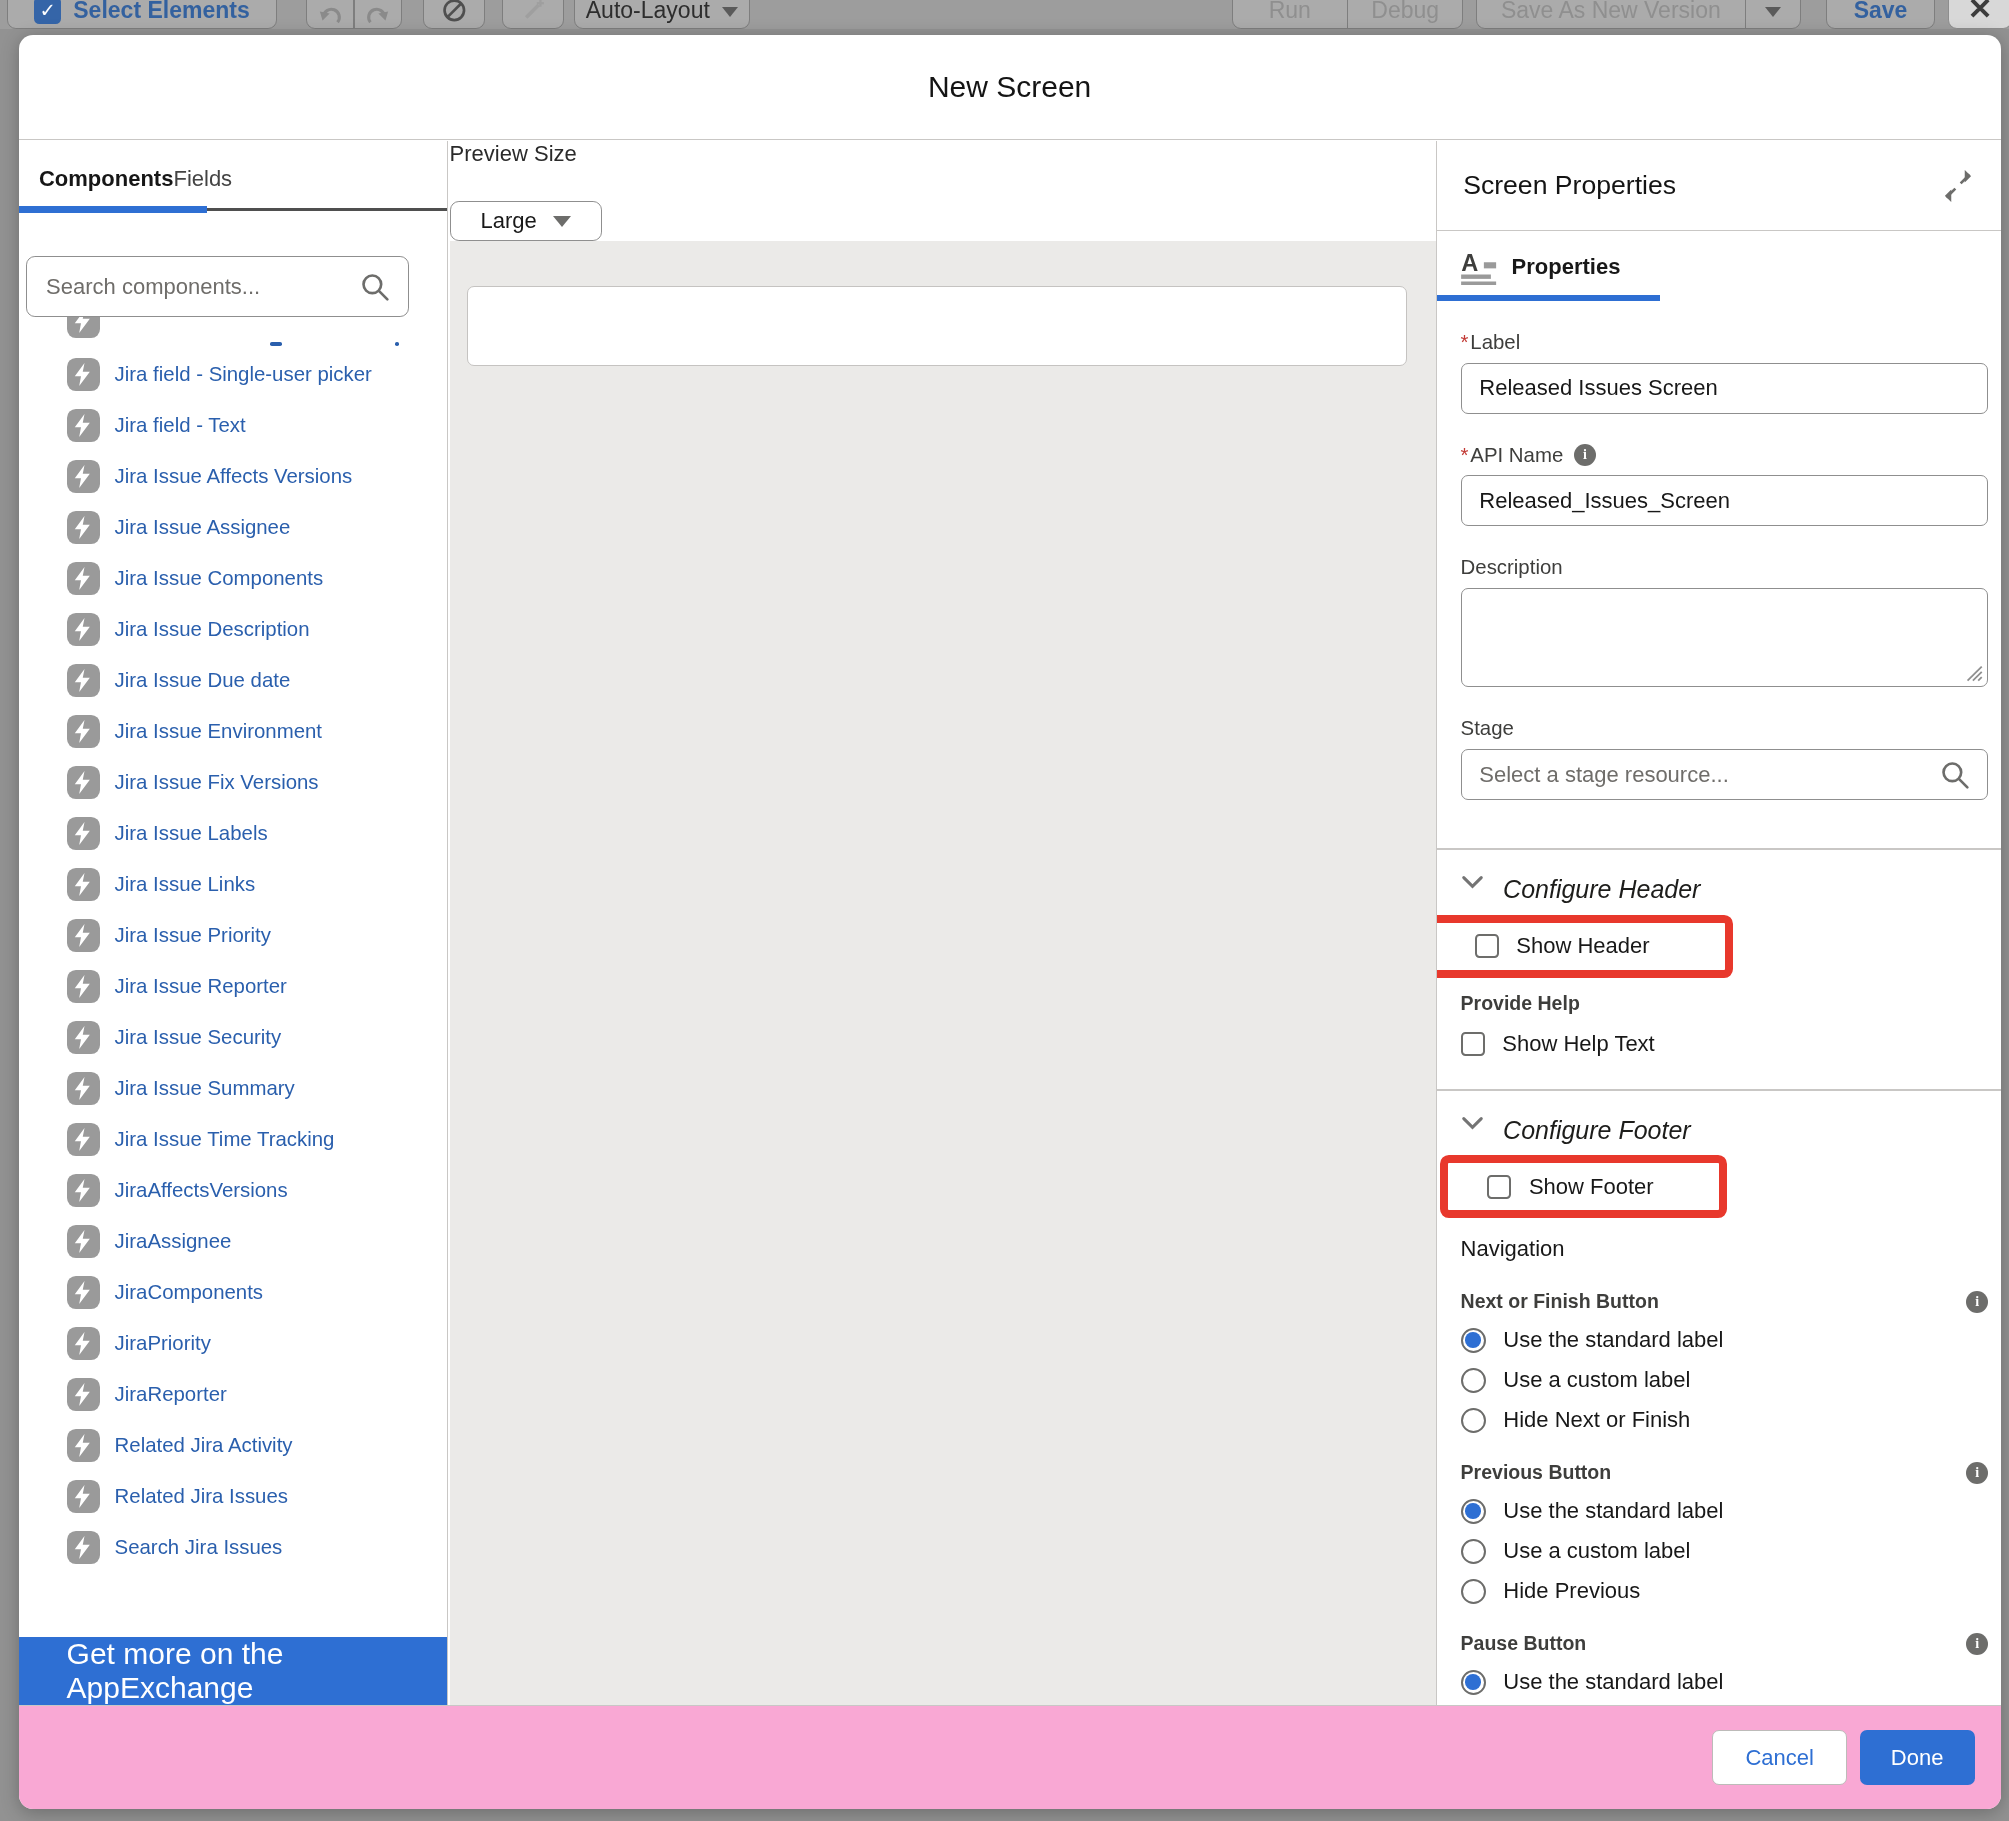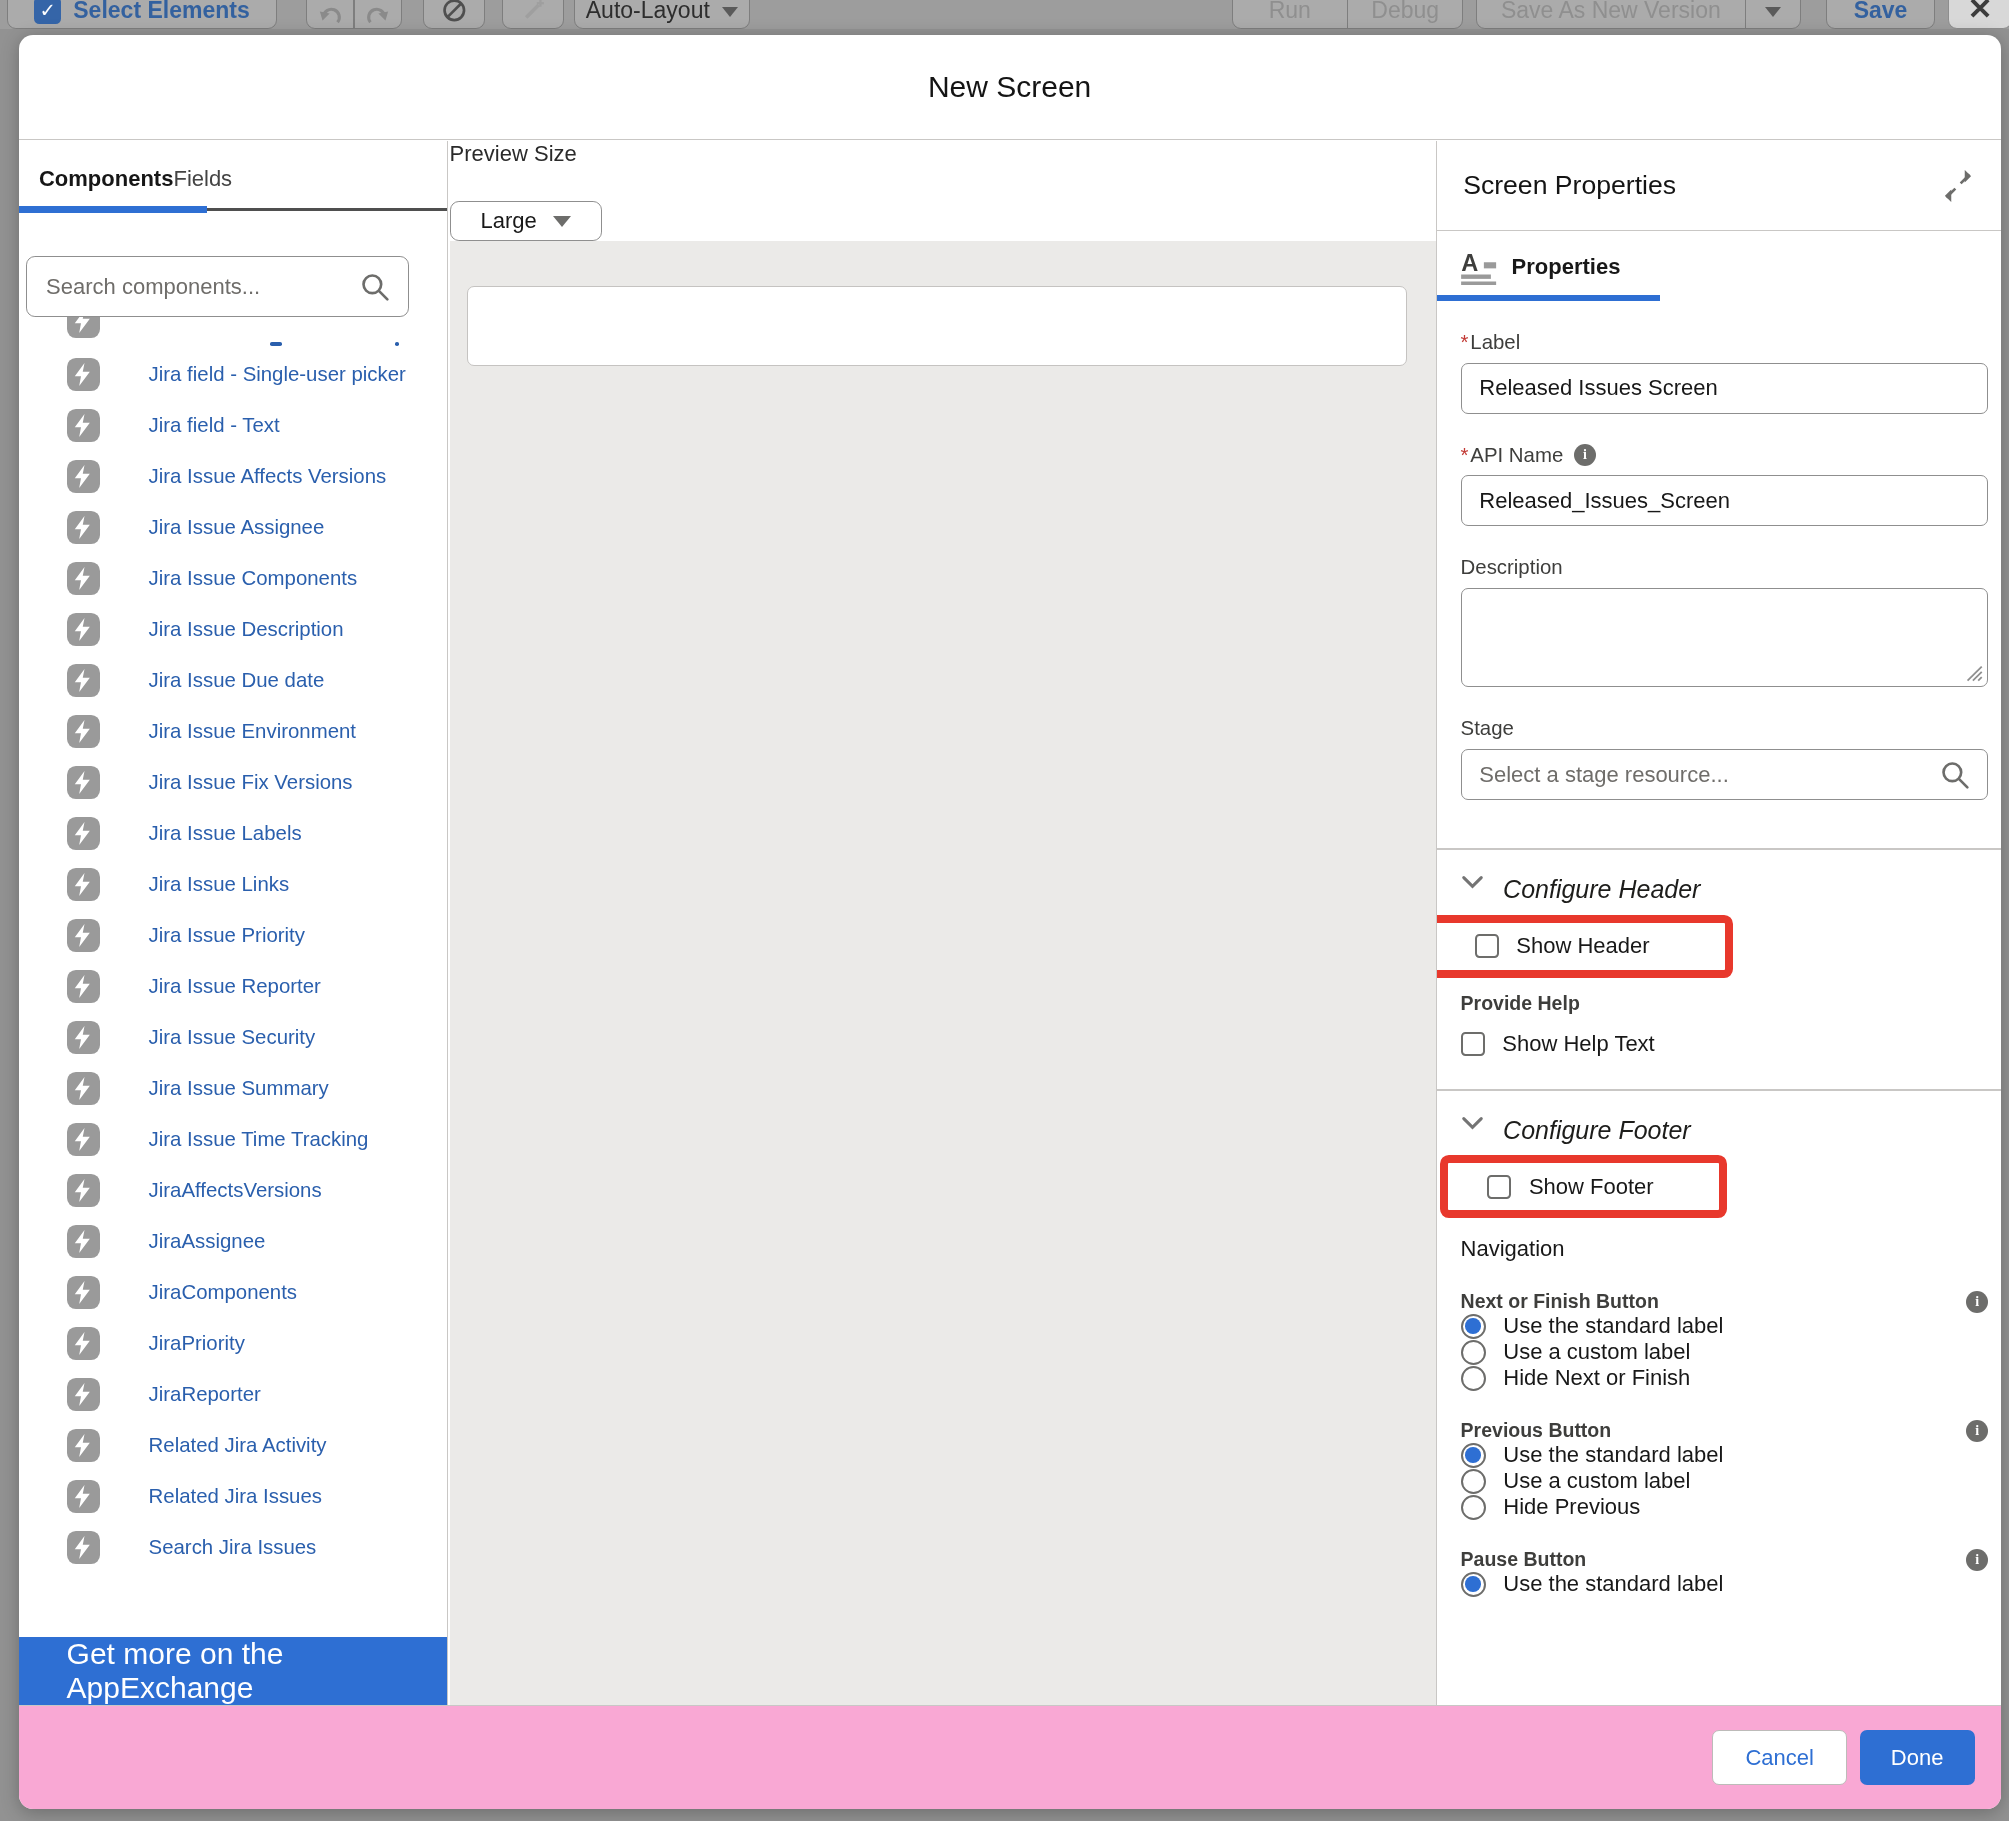--- a/index.html
+++ b/index.html
@@ -37,21 +37,21 @@
   .lp-tab.active { font-weight:bold; color:#161616; }
   .lp-underline-active { position:absolute; left:0; bottom:0; width:188px; height:7px; background:var(--accent); }
   .lp-underline-rest { position:absolute; left:188px; right:0; bottom:1.8px; height:3.5px; background:#4f4f4f; }
 
   .lp-search { position:absolute; top:115px; left:7px; width:383px; height:61px; border:1.8px solid #8f8f8f;
                border-radius:8.9px; display:flex; align-items:center; padding:0 17.7px 0 19.5px; background:#fff; }
   .lp-search-ph { flex:1; font-size:22px; color:#6f6d6a; }
 
   .lp-list { position:absolute; top:176px; bottom:68px; left:0; right:0; overflow:hidden; }
   .lp-item { display:flex; align-items:center; gap:15px; padding-left:48px; height:51px; }
-  .lp-item-label { font-size:20.4px; color:var(--link); white-space:nowrap;margin-left:34px; }
+  .lp-item-label { font-size:20.4px; color:var(--link); white-space:nowrap; }
   .bolt { width:33px; height:33px; border-radius:8.9px; background:var(--icongray); flex:0 0 auto;
           display:flex; align-items:center; justify-content:center; }
   .lp-item.clipped { height:32px; overflow:hidden; align-items:flex-start; position:relative; }
   .lp-item.clipped .bolt { margin-top:-12.4px; }
   .frag { position:absolute; top:25px; height:4.4px; background:var(--link); border-radius:1.8px; }
   .frag.f1 { left:251px; width:12.4px; }
   .frag.f2 { left:376px; width:4.4px; }
 
   .lp-banner { position:absolute; left:0; right:0; bottom:0; height:68px; background:var(--accent); color:#fff;
                font-size:30px; display:flex; align-items:center; padding-left:48px; cursor:pointer; }
@@ -104,21 +104,21 @@
 
   .mini-head { font-size:19.5px; font-weight:bold; color:#3e3e3c; margin-top:14px; }
   .cb-plain { margin-top:16px; }
 
   .nav-label { font-size:22px; color:#181818; margin-top:17.7px; }
 
   .group-head { display:flex; align-items:center; justify-content:space-between; margin-top:28px; }
   .group-title { font-size:19.5px; font-weight:bold; color:#3e3e3c; }
   .info { width:22px; height:22px; border-radius:50%; background:#6d6d6b; color:#fff; font-size:14px; font-weight:bold;
           display:flex; align-items:center; justify-content:center; flex:0 0 auto; font-family:"Liberation Serif", serif; }
-  .radio-row { display:flex; align-items:center; gap:17.7px; }
+  .radio-row { display:flex; align-items:center; gap:17.7px; margin-top:14px; }
   .radio { width:25px; height:25px; border:2.7px solid #6d6d6b; border-radius:50%; position:relative; background:#fff; flex:0 0 auto; cursor:pointer; }
   .radio.sel::after { content:""; position:absolute; inset:2.7px; border-radius:50%; background:var(--accent); }
   .radio-label { font-size:22px; color:#181818; }
 
   
   .modal-footer { position:absolute; left:0; right:0; bottom:0; height:104px; background:#f9a8d4;
                   border-top:1.8px solid #c9c7c5; display:flex; align-items:center; justify-content:flex-end;
                   gap:12.4px; padding-right:26px; }
   .btn { height:55px; border-radius:7px; display:flex; align-items:center; justify-content:center;
          font-size:22px; cursor:pointer; }

